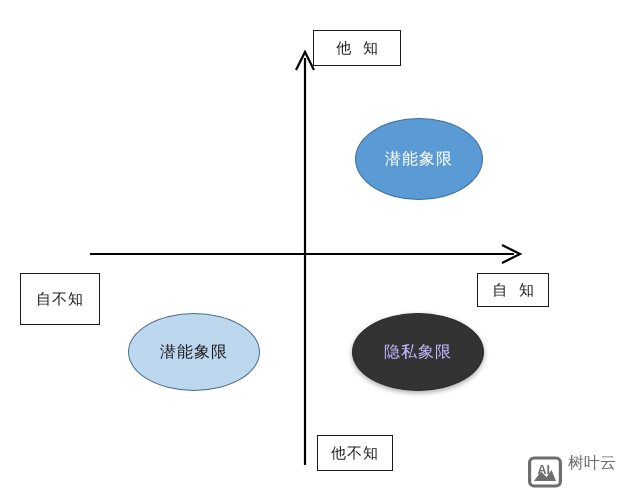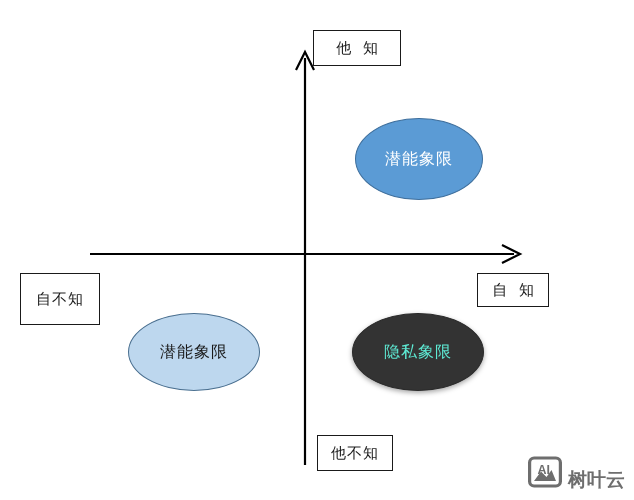--- a/index.html
+++ b/index.html
@@ -75,21 +75,21 @@
 
   #ell-private {
     left: 352px;
     top: 313px;
     width: 132px;
     height: 78px;
     background: #333333;
     border: 1.2px solid #2b2b2b;
     box-shadow: 0 2px 5px rgba(0,0,0,0.35);
   }
-  #ell-private .ell-label { color: #5eead4; }
+  #ell-private .ell-label { color: #c4b5fd; }
 
   
   .caption-box {
     position: absolute;
     border: 1.4px solid #1a1a1a;
     background: #ffffff;
     color: #1a1a1a;
     font-size: 15px;
     line-height: 1;
     display: flex;
@@ -102,32 +102,32 @@
   #cap-left   { left: 20px;  top: 273px; width: 80px; height: 52px; letter-spacing: 1px; }
   #cap-right  { left: 477px; top: 273px; width: 72px; height: 34px; letter-spacing: 4px; text-indent: 4px; }
   #cap-bottom { left: 317px; top: 435px; width: 76px; height: 36px; letter-spacing: 1px; }
 
   
   #watermark {
     position: absolute;
     left: 528px;
     top: 455px;
     display: flex;
-    align-items: flex-end;
+    align-items: flex-start;
     gap: 6px;
   }
   #watermark .wm-logo {
     width: 34px;
     height: 34px;
     display: block;
   }
   #watermark .wm-text {
     font-family: "Liberation Sans", "DejaVu Sans", sans-serif;
-    font-size: 19px;
-    font-weight: bold;
+    font-size: 16px;
+    font-weight: normal;
     color: #6e6e6e;
     line-height: 1;
   }
 </style>
 </head>
 <body>
 
 <div id="canvas">
 
   <svg class="axis-svg" viewBox="0 0 634 500">

